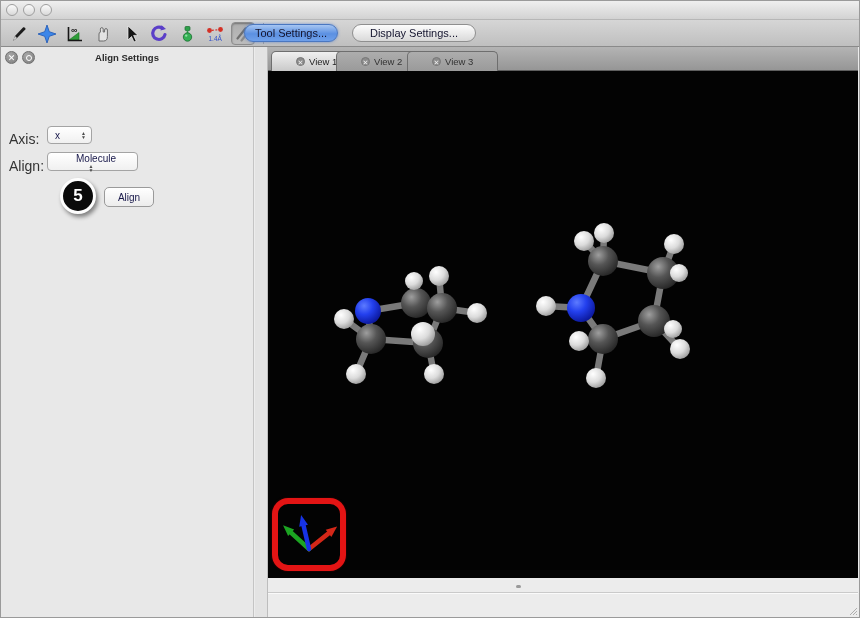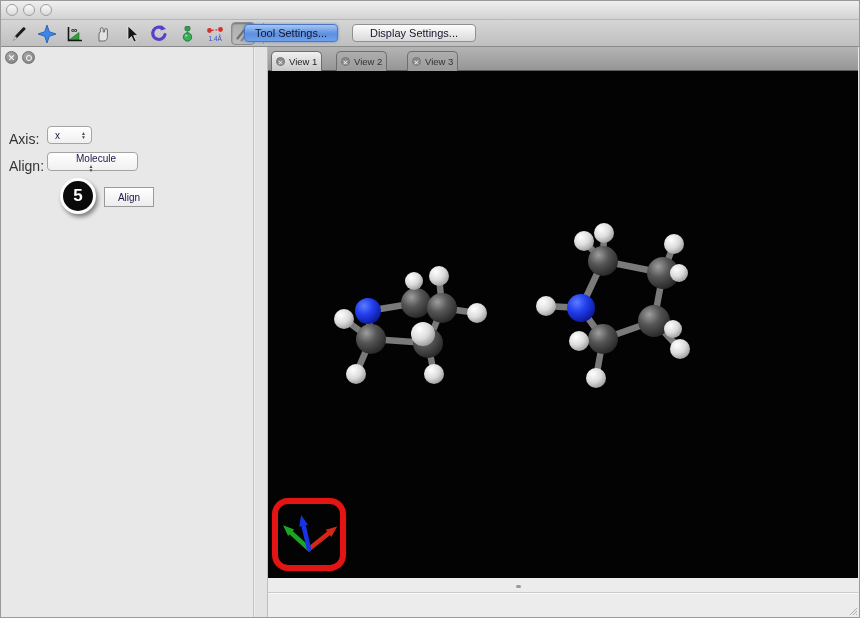--- a/index.html
+++ b/index.html
@@ -17,21 +17,21 @@
 
   
   .toolbar { position:absolute; top:19px; left:0; width:100%; height:27px;
     background:linear-gradient(#d6d6d6,#bfbfbf); border-bottom:1px solid #8a8a8a; }
   .tools { position:absolute; left:6px; top:1px; display:flex; align-items:center; gap:4px; height:25px; }
   .tool { width:24px; height:23px; display:flex; align-items:center; justify-content:center;
     border-radius:4px; border:1px solid transparent; }
   .tool.selected { background:linear-gradient(#aeaeae,#bdbdbd); border:1px solid #8d8d8d;
     box-shadow:inset 0 1px 2px rgba(0,0,0,.35); }
   .tb-divider { width:1px; height:21px; background:#9f9f9f; margin:0 4px; }
-  .tb-btn { position:absolute; top:4px; height:18px; border-radius:4px; font-size:11px;
+  .tb-btn { position:absolute; top:4px; height:18px; border-radius:9px; font-size:11px;
     display:flex; align-items:center; justify-content:center; color:#14142e;
     border:1px solid #8f8f8f; background:linear-gradient(#fdfdfd,#d9d9d9); padding:0 0; }
   .tb-btn.blue { left:243px; width:94px; background:linear-gradient(#a7c6f2,#5b90e2 55%,#6fa0ea);
     border:1px solid #4a77c0; box-shadow:0 0 3px rgba(70,120,210,.7); }
   .tb-btn.plain { left:351px; width:124px; }
 
   
   .panel { position:absolute; left:0; top:46px; width:253px; height:572px; background:#e8e8e8;
     border-right:1px solid #c4c4c4; }
   .panel-header { position:absolute; top:0; left:0; width:100%; height:20px; }
@@ -45,33 +45,33 @@
     font-size:9.5px; font-weight:bold; color:#2b2b2b; }
   .form-label { position:absolute; font-size:14px; color:#333; text-align:right; width:30px; }
   .dropdown { position:absolute; background:linear-gradient(#ffffff,#f0f0f0); border:1px solid #a4a4a4;
     border-radius:4px; display:flex; align-items:center; font-size:10px; color:#18184a; }
   .dd-value { flex:1; padding-left:7px; white-space:nowrap; }
   .dd-stepper { width:12px; display:flex; flex-direction:column; align-items:center;
     justify-content:center; line-height:4px; color:#4c4c4c; font-size:5px; padding-right:3px; }
   .badge { position:absolute; left:59px; top:131px; width:36px; height:36px; border-radius:50%;
     background:#0a0a0a; border:3px solid #fdfdfd; box-shadow:2px 3px 4px rgba(0,0,0,.45);
     color:#fff; font-size:17px; font-weight:bold; display:flex; align-items:center; justify-content:center; }
-  .align-btn { position:absolute; left:103px; top:140px; width:50px; height:20px; border-radius:0;
+  .align-btn { position:absolute; left:103px; top:140px; width:50px; height:20px; border-radius:5px;
     border:1px solid #9a9a9a; background:linear-gradient(#ffffff,#ececec); font-size:10px;
     color:#18184a; display:flex; align-items:center; justify-content:center; }
 
   
   .splitter { position:absolute; left:254px; top:46px; width:13px; height:572px;
     background:#e3e3e3; border-right:1px solid #bdbdbd; }
 
   
   .tabbar { position:absolute; left:267px; top:46px; width:590px; height:24px;
     background:linear-gradient(#b4b4b4,#969696); border-bottom:1px solid #5e5e5e; }
   .tab { position:absolute; top:4px; height:20px; border:1px solid #6e6e6e; border-bottom:none;
-    border-radius:5px 5px 0 0; display:flex; align-items:center; gap:4px; padding:0 4px;
+    border-radius:5px 5px 0 0; display:flex; align-items:center; gap:4px; padding:0 24px;
     font-size:9.5px; color:#333; background:linear-gradient(#adadad,#9a9a9a); }
   .tab.active { background:linear-gradient(#f0f0f0,#c9c9c9); color:#1e1e1e; }
   .tab-close { width:9px; height:9px; border-radius:50%; background:#8b8b8b; color:#efefef;
     font-size:7px; line-height:9px; text-align:center; border:1px solid #777; }
 
   .canvas { position:absolute; left:267px; top:70px; width:590px; height:507px; background:#030303; }
   .axis-annotation { position:absolute; left:4px; top:427px; width:74px; height:73px;
     border:6px solid #e31414; border-radius:16px; box-shadow:0 0 2px rgba(120,0,0,.6); }
 
   
@@ -162,20 +162,21 @@
     <div class="tb-btn blue">Tool Settings...</div>
     <div class="tb-btn plain">Display Settings...</div>
   </div>
 
   <div class="panel">
     <div class="panel-header">
       <span class="ph-btn close">✕</span>
       <span class="ph-btn float">
           <span class="ph-ring"></span>
         </span>
+      <div class="panel-title">Align Settings</div>
     </div>
 
     <div class="form-label" style="left:8px; top:84px;">Axis:</div>
     <div class="dropdown" style="left:46px; top:79px; width:45px; height:18px;">
       <span class="dd-value">x</span>
       <span class="dd-stepper">
           <span>▲</span>
           <span>▼</span>
         </span>
     </div>

